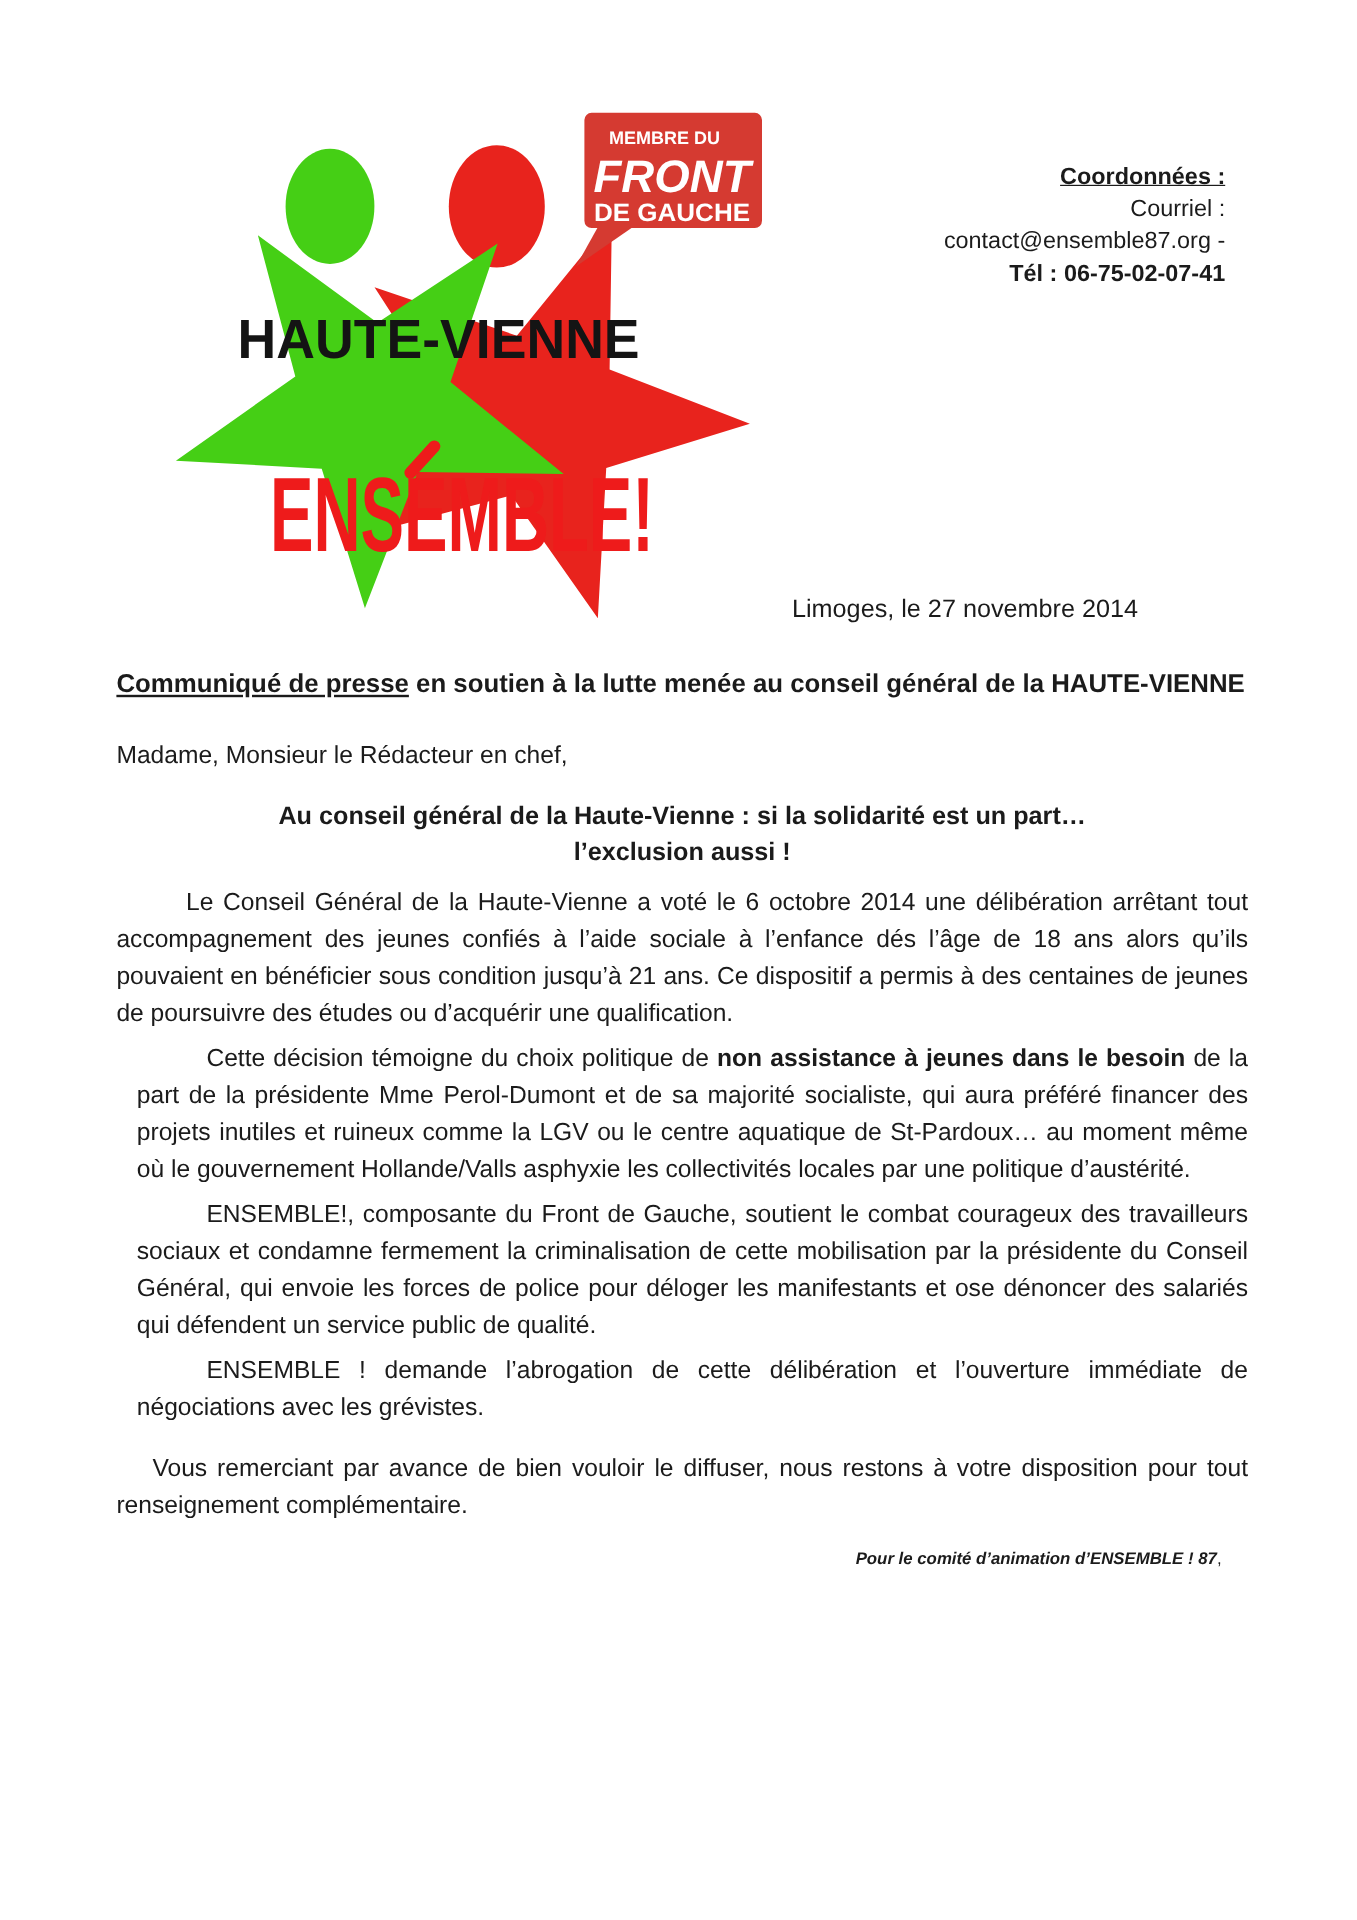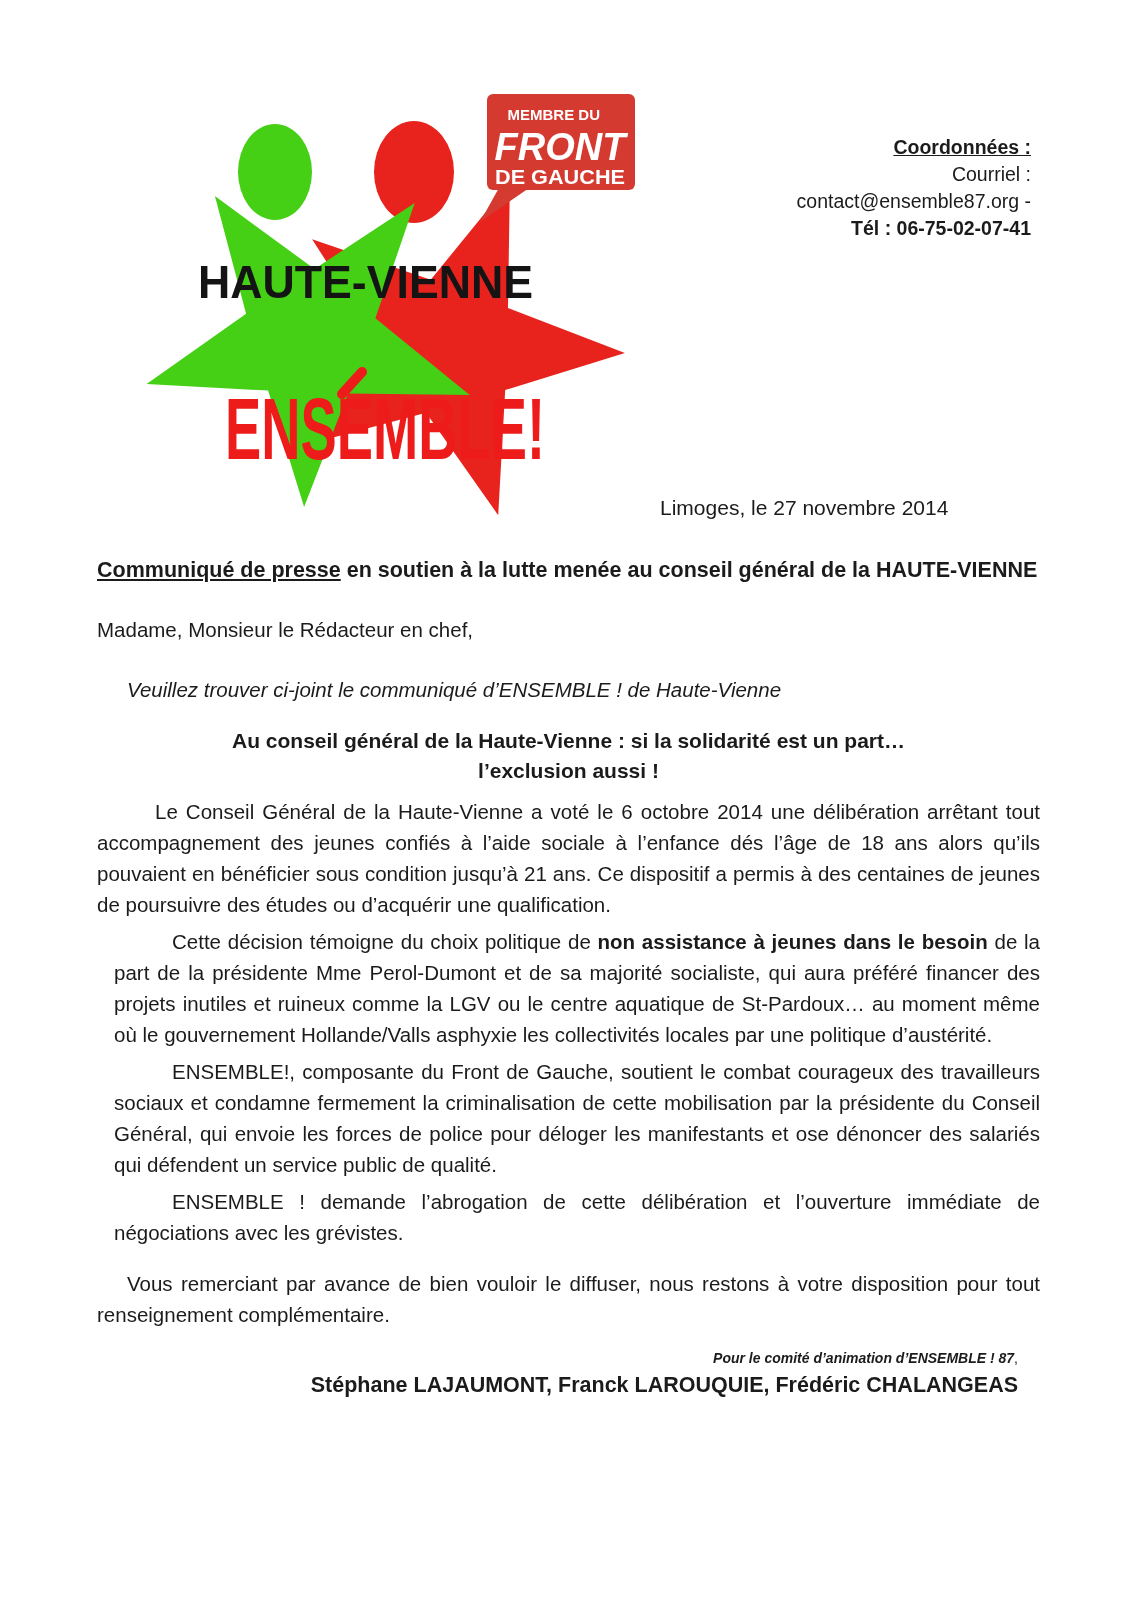--- a/index.html
+++ b/index.html
@@ -3,21 +3,21 @@
 <meta charset="utf-8">
 <style>
   * { margin:0; padding:0; box-sizing:border-box; }
   html,body { background:#ffffff; }
   .page {
     position:relative; width:1131px; height:1600px; margin:0 auto;
     background:#ffffff; overflow:hidden;
     font-family:"Liberation Sans", sans-serif; color:#1b1b1b;
   }
   
-  .contact { position:absolute; top:134px; right:100px; text-align:right;
+  .contact { position:absolute; top:134px; right:110px; text-align:right;
              font-size:19.5px; line-height:27px; }
   .contact .c-title { font-weight:bold; text-decoration:underline; }
   .contact .c-tel { font-weight:bold; }
   
   .logo-svg { position:absolute; left:130px; top:82px; width:660px; height:440px; }
   
   .dateline { position:absolute; left:660px; top:496px; font-size:21px; }
   
   .content { position:absolute; left:97px; top:556px; width:943px;
              font-size:20.5px; line-height:31px; }
@@ -73,36 +73,34 @@
   </svg>
 
   <div class="dateline">Limoges, le 27 novembre 2014</div>
 
   <div class="content">
 
     <p class="subject"><span class="lead">Communiqué de presse</span><span> en soutien à la lutte menée au conseil général de la HAUTE-VIENNE</span></p>
 
     <p class="salutation">Madame, Monsieur le Rédacteur en chef,</p>
 
-    <p class="intro">Veuillez trouver ci-joint le communiqué d’ENSEMBLE ! de Haute-Vienne</p>
 
     <div class="headline">
       <div>Au conseil général de la Haute-Vienne : si la solidarité est un part…</div>
       <div>l’exclusion aussi !</div>
     </div>
 
     <p class="para p1">Le Conseil Général de la Haute-Vienne a voté le 6 octobre 2014 une délibération arrêtant tout accompagnement des jeunes confiés à l’aide sociale à l’enfance dés l’âge de 18 ans alors qu’ils pouvaient en bénéficier sous condition jusqu’à 21 ans. Ce dispositif a permis à des centaines de jeunes de poursuivre des études ou d’acquérir une qualification.</p>
 
     <p class="para p2"><span>Cette décision témoigne du choix politique de </span><b>non assistance à jeunes dans le besoin</b><span> de la part de la présidente Mme Perol-Dumont et de sa majorité socialiste, qui aura préféré financer des projets inutiles et ruineux comme la LGV ou le centre aquatique de St-Pardoux… au moment même où le gouvernement Hollande/Valls asphyxie les collectivités locales par une politique d’austérité.</span></p>
 
     <p class="para p3">ENSEMBLE!, composante du Front de Gauche, soutient le combat courageux des travailleurs sociaux et condamne fermement la criminalisation de cette mobilisation par la présidente du Conseil Général, qui envoie les forces de police pour déloger les manifestants et ose dénoncer des salariés qui défendent un service public de qualité.</p>
 
     <p class="para p4">ENSEMBLE ! demande l’abrogation de cette délibération et l’ouverture immédiate de négociations avec les grévistes.</p>
 
     <p class="closing">Vous remerciant par avance de bien vouloir le diffuser, nous restons à votre disposition pour tout renseignement complémentaire.</p>
 
     <div class="signature">
       <div class="sig-role"><span>Pour le comité d’animation d’ENSEMBLE ! 87</span><span class="comma">,</span></div>
-      <div class="sig-names">Stéphane LAJAUMONT, Franck LAROUQUIE, Frédéric CHALANGEAS</div>
     </div>
 
   </div>
 </div>
 
 </body></html>

